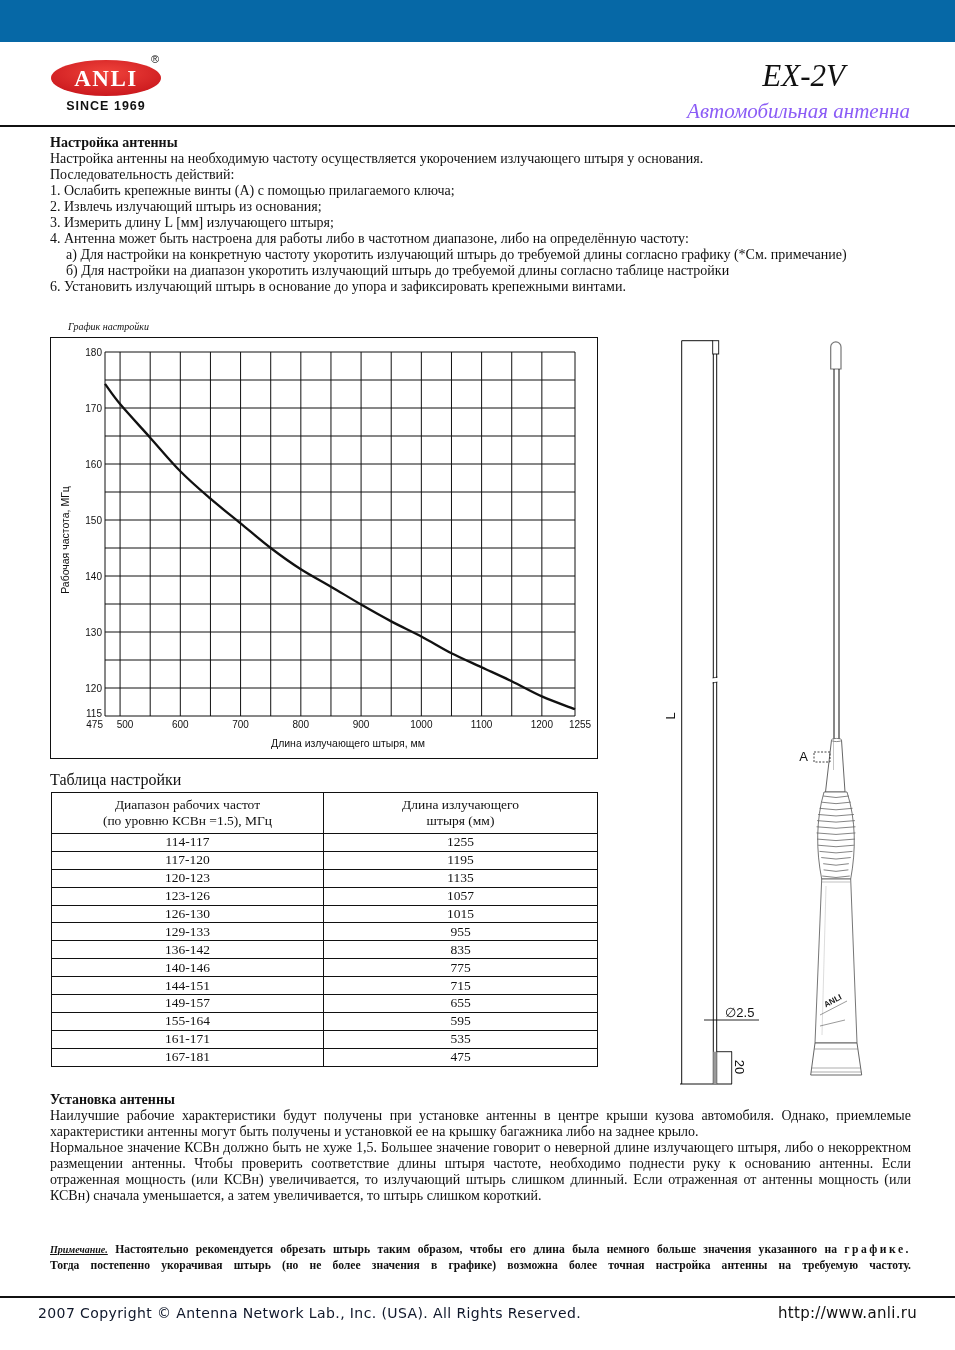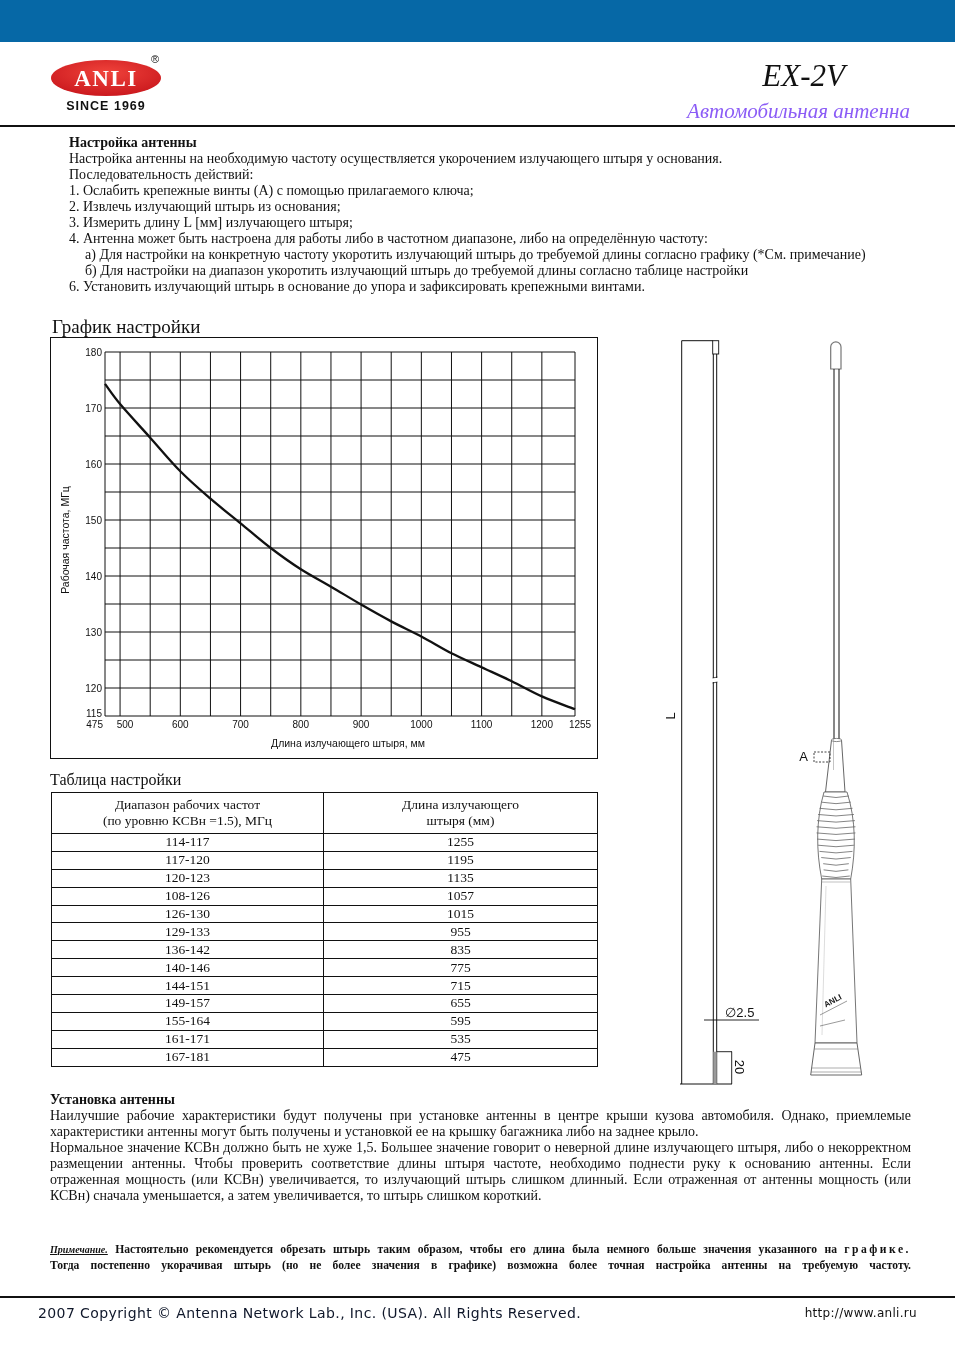--- a/index.html
+++ b/index.html
@@ -5,25 +5,25 @@
   html, body { margin:0; padding:0; background:#ffffff; }
   body { width:955px; height:1350px; position:relative; overflow:hidden; color:#111; font-family:"Liberation Serif", serif; }
   .abs { position:absolute; }
   #top-bar { left:0; top:0; width:955px; height:42px; }
   #logo-svg { left:40px; top:48px; width:140px; height:72px; }
   #model { right:110px; top:58px; font-family:"Liberation Serif", serif; font-style:italic; font-size:31px; line-height:36px; color:#111; white-space:nowrap; }
   #subtitle { right:45px; top:98px; font-family:"Liberation Serif", serif; font-style:italic; font-size:21px; line-height:26px; color:#8b5cf6; white-space:nowrap; }
   #header-rule { left:0; top:125px; width:955px; height:2px; background:#111; }
 
   #setup { left:50px; top:135px; width:880px; font-size:14px; line-height:16px; }
-  #setup div { white-space:nowrap;margin-left:19px; }
+  #setup div { white-space:nowrap; }
   .bold { font-weight:bold; }
   .sub { padding-left:16px; }
 
-  #chart-title { left:52px; top:317px; font-size:19px; line-height:20px; white-space:nowrap; }
+  #chart-title { left:68px; top:317px; font-size:10px; line-height:20px; white-space:nowrap;font-style:italic; }
   #chart-svg { left:50px; top:337px; width:548px; height:422px; }
   #chart-svg text { font-family:"Liberation Sans", sans-serif; fill:#111; }
 
   #table-title { left:50px; top:770px; font-size:16px; line-height:20px; white-space:nowrap; }
   #tuning-table { left:51px; top:792px; width:547px; border-collapse:collapse; font-size:13.5px; }
   #tuning-table th, #tuning-table td { border:1px solid #111; text-align:center; font-weight:normal; padding:0; }
   #tuning-table th { height:40px; line-height:16px;margin-top:12px; }
   #tuning-table td { height:16.9px; line-height:16px; border-top:1px solid #111; border-bottom:1px solid #111; }
   #tuning-table td.c1 { width:271px; }
 
@@ -34,21 +34,21 @@
   #install .line { white-space:nowrap; }
   #install .just { text-align:justify; text-align-last:justify; white-space:normal; height:16px; overflow:hidden; }
 
   #note { left:50px; top:1242px; width:861px; font-size:11.6px; line-height:16px; font-weight:bold; }
   #note .just { text-align:justify; text-align-last:justify; height:16px; overflow:hidden; }
   #note .label { font-style:italic; text-decoration:underline; font-size:10px; }
   #note .emph { letter-spacing:2.5px; }
 
   #footer-rule { left:0; top:1296px; width:955px; height:1.5px; background:#111; }
   #copyright { left:38px; top:1303px; font-family:"DejaVu Sans", sans-serif; font-size:14px; line-height:20px; letter-spacing:0.4px; white-space:nowrap; color:#0f172a; }
-  #site-url { right:38px; top:1303px; font-family:"DejaVu Sans", sans-serif; font-size:12px; line-height:20px; letter-spacing:0.3px; white-space:nowrap; color:#111; }
+  #site-url { right:38px; top:1303px; font-family:"DejaVu Sans", sans-serif; font-size:15px; line-height:20px; letter-spacing:0.3px; white-space:nowrap; color:#111; }
 </style>
 </head>
 <body>
 
 <div id="top-bar" class="abs" style="background: rgb(6, 104, 166);"></div>
 
 <svg id="logo-svg" class="abs" viewBox="0 0 140 72">
   <defs>
     <radialGradient id="logoGrad" cx="50%" cy="35%" r="70%">
       <stop offset="0%" stop-color="#f0433b"></stop>
@@ -162,21 +162,21 @@
       </tr>
     <tr>
         <td class="c1">117-120</td>
         <td>1195</td>
       </tr>
     <tr>
         <td class="c1">120-123</td>
         <td>1135</td>
       </tr>
     <tr>
-        <td class="c1">108-126</td>
+        <td class="c1">123-126</td>
         <td>1057</td>
       </tr>
     <tr>
         <td class="c1">126-130</td>
         <td>1015</td>
       </tr>
     <tr>
         <td class="c1">129-133</td>
         <td>955</td>
       </tr>

